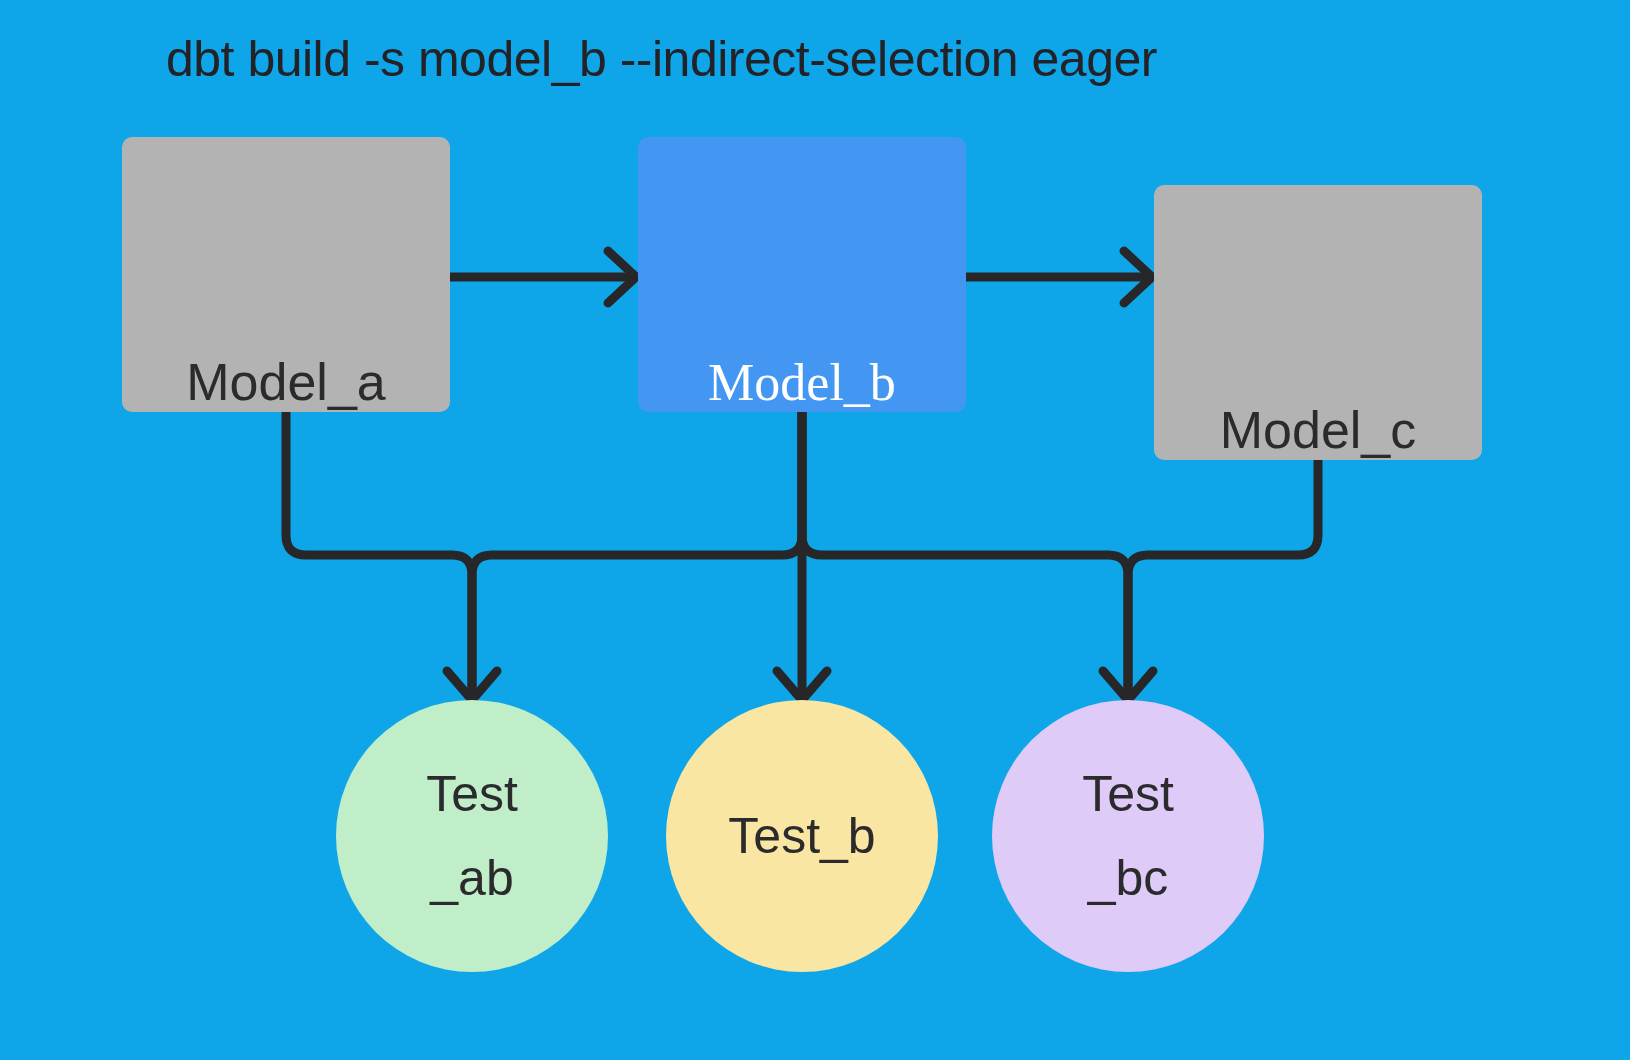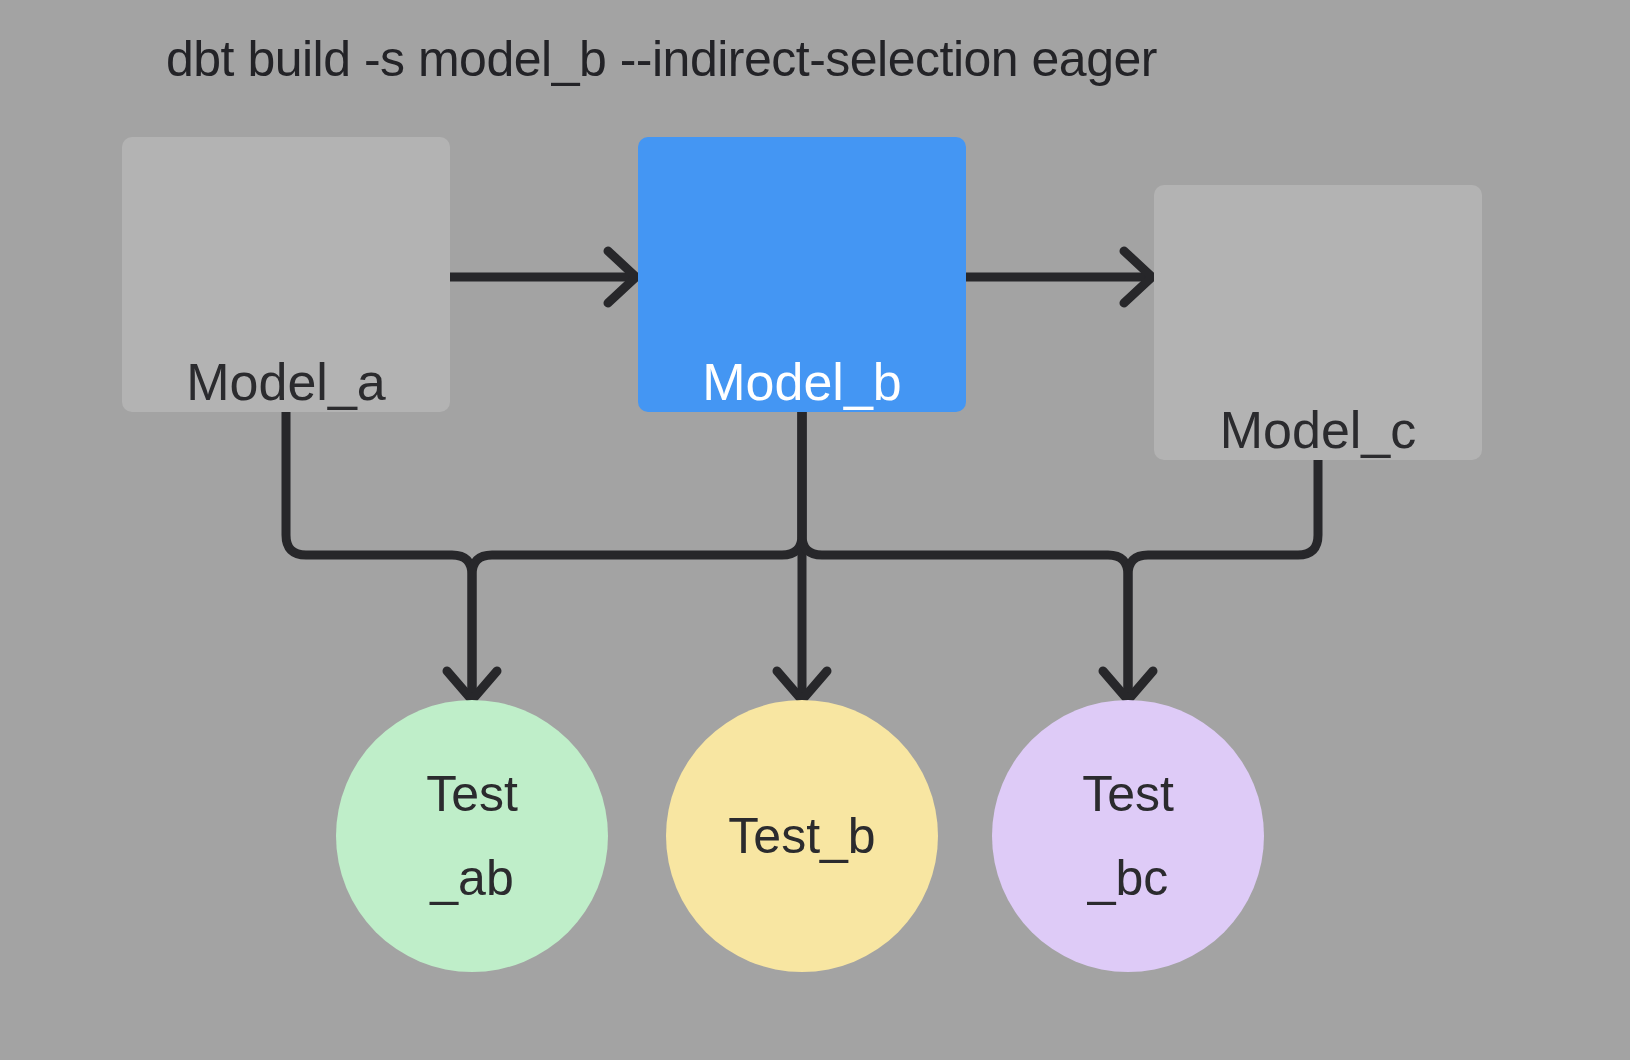--- a/index.html
+++ b/index.html
@@ -2,21 +2,21 @@
 <html style="--title-color: #232327; --edge-color: #27272a; --model-default: #b3b3b3; --model-selected: #4496f3; --model-text: #2b2b2e; --model-selected-text: #ffffff; --test-text: #2b2b2e; --test-ab-bg: #bfeec9; --test-b-bg: #f8e6a2; --test-bc-bg: #decbf7;"><head>
 <meta charset="utf-8">
 <style>
   html, body { margin: 0; padding: 0; background: #ffffff; }
   body { font-family: "Liberation Sans", sans-serif; }
 
   .canvas {
     position: relative;
     width: 1630px;
     height: 1060px;
-    background: #a3a3a3;
+    background: #0ea5e9;
     overflow: hidden;
   }
 
   .title {
     position: absolute;
     left: 166px;
     top: 28px;
     font-size: 50px;
     line-height: 62px;
     letter-spacing: -0.5px;
@@ -45,21 +45,21 @@
     height: 275px;
     border-radius: 10px;
     display: flex;
     align-items: flex-end;
     justify-content: center;
     font-size: 52px;
     color: var(--model-text, #2b2b2e);
   }
   .model-a { left: 122px;  background: var(--model-default, #b3b3b3); }
   .model-b { left: 638px;  background: var(--model-selected, #4496f3);
-             color: var(--model-selected-text, #ffffff); }
+             color: var(--model-selected-text, #ffffff); font-family: Liberation Serif, serif; }
   .model-c { left: 1154px; background: var(--model-default, #b3b3b3); margin-top: 48px; }
 
   .test {
     position: absolute;
     top: 700px;
     width: 272px;
     height: 272px;
     border-radius: 50%;
     display: flex;
     flex-direction: column;

